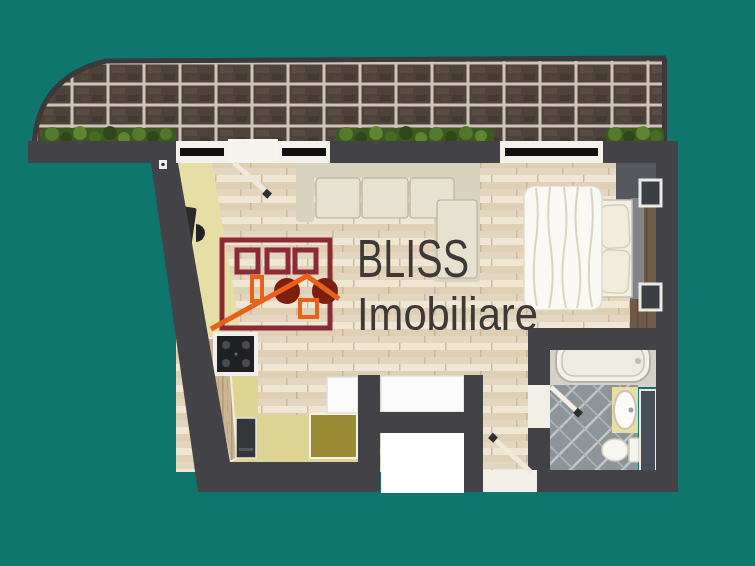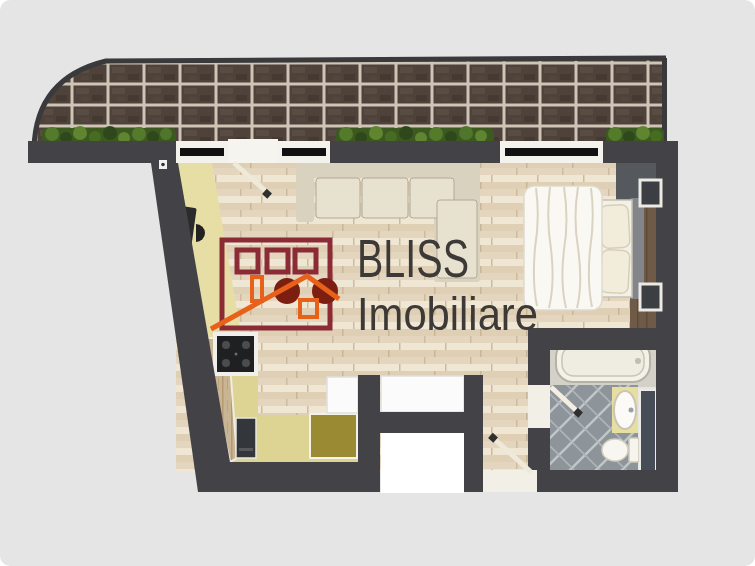--- a/index.html
+++ b/index.html
@@ -1,17 +1,17 @@
 <!DOCTYPE html>
 <html><head>
 <meta charset="utf-8">
 <style>
   html,body{margin:0;padding:0;background:#ffffff;}
-  .stage{position:relative;width:755px;height:566px;background:#e5e5e5;overflow:hidden;
-         font-family:"Liberation Sans", sans-serif;border-radius:10px;}
+  .stage{position:relative;width:755px;height:566px;background:#0f766e;overflow:hidden;
+         font-family:"Liberation Sans", sans-serif;}
   svg{display:block;}
   text.brand{font-family:"Liberation Sans", sans-serif;font-weight:300;}
 </style>
 </head>
 <body>
 
 <div class="stage">
 <svg width="755" height="566" viewBox="0 0 755 566" xmlns="http://www.w3.org/2000/svg">
   <defs>
     <pattern id="brick" width="36" height="21" patternUnits="userSpaceOnUse">

